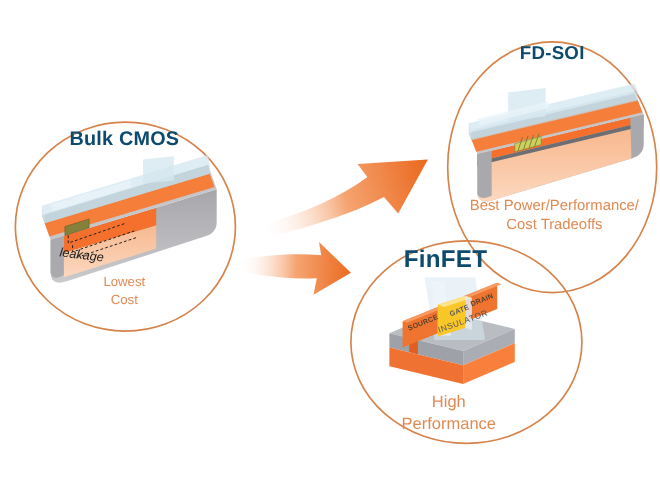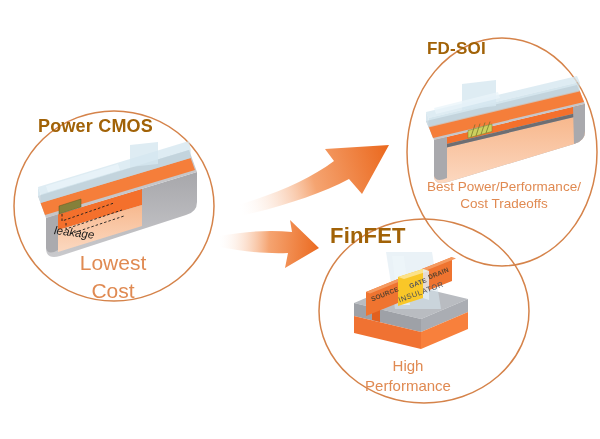--- a/index.html
+++ b/index.html
@@ -2,29 +2,29 @@
 <html><head>
 <meta charset="utf-8">
 <style>
   html,body{margin:0;padding:0;background:#ffffff;}
   #stage{
     position:relative;width:600px;height:439px;background:#ffffff;overflow:hidden;
     font-family:"Liberation Sans", sans-serif;
   }
   #gfx{position:absolute;left:0;top:0;width:600px;height:439px;}
   .node-title{
-    position:absolute;text-align:left;color:#a16207;font-weight:700;letter-spacing:.2px;
+    position:absolute;text-align:center;color:#0c4a6e;font-weight:700;letter-spacing:.2px;
   }
   .title-bulk{left:38px;top:116px;width:150px;font-size:18px;}
   .title-fdsoi{left:427px;top:39px;width:150px;font-size:17px;}
   .title-finfet{left:330px;top:223px;width:150px;font-size:22px;}
   .caption{
     position:absolute;text-align:center;color:#e08a52;white-space:pre-line;font-weight:400;
   }
-  .cap-bulk{left:38px;top:249px;width:150px;font-size:21px;line-height:1.32;}
+  .cap-bulk{left:38px;top:249px;width:150px;font-size:12px;line-height:1.32;}
   .cap-fdsoi{left:410px;top:178px;width:188px;font-size:13.5px;line-height:1.28;}
   .cap-finfet{left:333px;top:356px;width:150px;font-size:15px;line-height:1.3;}
   .leakage{
     position:absolute;left:55px;top:224px;font-size:11.5px;font-style:italic;color:#1b1b1b;
     transform:rotate(7deg);transform-origin:left top;
   }
   .chip-label{
     position:absolute;font-weight:700;font-size:6.5px;color:#59422c;
     transform-origin:left top;letter-spacing:.2px;
   }
@@ -132,21 +132,21 @@
       <path d="M422,293 L422,269 L452,257 L452,281 Z" fill="#ef7430"></path>
       <path d="M366,292 L398,279 L402,280.5 L370,293.5 Z" fill="#f59a60"></path>
       <path d="M422,269 L452,257 L456,258.5 L426,270.5 Z" fill="#f59a60"></path>
 
       <path d="M398,306 L398,277 L423,269 L423,298 Z" fill="#f9c728"></path>
       <path d="M398,277 L423,269 L429,271 L404,279 Z" fill="#fce289"></path>
       <path d="M423,298 L423,269 L429,271 L429,300 Z" fill="#e3ecf2" opacity="0.85"></path>
     </g>
   </svg>
 
-  <div class="node-title title-bulk">Power CMOS</div>
+  <div class="node-title title-bulk">Bulk CMOS</div>
   <div class="node-title title-fdsoi">FD-SOI</div>
   <div class="node-title title-finfet">FinFET</div>
 
   <div class="caption cap-bulk">Lowest
 Cost</div>
   <div class="caption cap-fdsoi">Best Power/Performance/
 Cost Tradeoffs</div>
   <div class="caption cap-finfet">High
 Performance</div>
 

